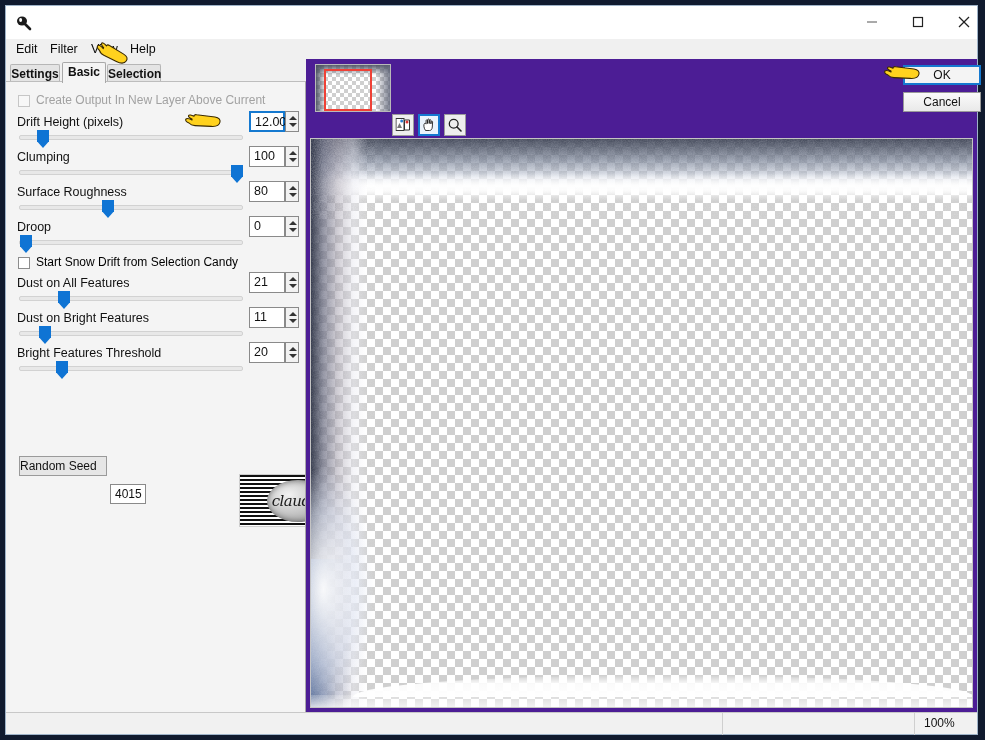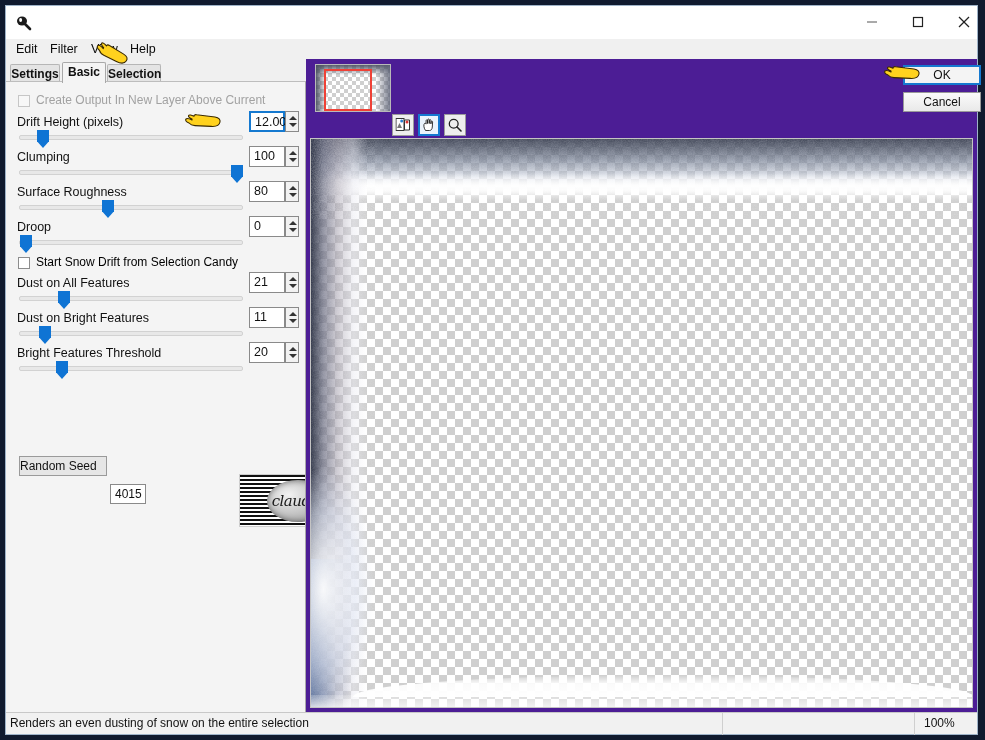--- a/index.html
+++ b/index.html
@@ -409,21 +409,20 @@
             <feTurbulence type="fractalNoise" baseFrequency="0.85" numOctaves="3" stitchTiles="stitch"></feTurbulence>
             <feColorMatrix type="matrix" values="0 0 0 0 1  0 0 0 0 1  0 0 0 0 1  0.8 0 0 0 -0.25"></feColorMatrix>
           </filter>
           <rect width="100%" height="72" filter="url(#grain)" opacity="0.85"></rect>
           <rect width="60" height="100%" filter="url(#grain)" opacity="0.7"></rect>
         </svg>
       </div>
     </div>
 
     <div class="statusbar">
-      <span class="status-txt">Renders an even dusting of snow on the entire selection</span>
       <span class="status-sep"></span>
       <span class="status-sep2"></span>
       <span class="status-zoom">100%</span>
     </div>
   </div>
 
   <svg class="hand" style="left:93px;top:40px" viewBox="0 0 42 28">
     <g transform="rotate(22 21 14)">
       <path d="M6 16 C3 15 2 13 3 12 C4 11 7 12 9 13 L9 12 C7 11 5 10 5.5 8.6 C6 7.4 8.5 8 11 9.2 C11 8 12 7.4 13.6 7.8 L30 10.5 C34 11.2 35.5 13 35 15.6 C34.4 18.6 31 20.4 26 20 L12 19 C9 18.8 7.4 17.6 6 16 Z" fill="#ffd21e" stroke="#3a2a00" stroke-width="1.1" stroke-linejoin="round"></path>
     </g>

